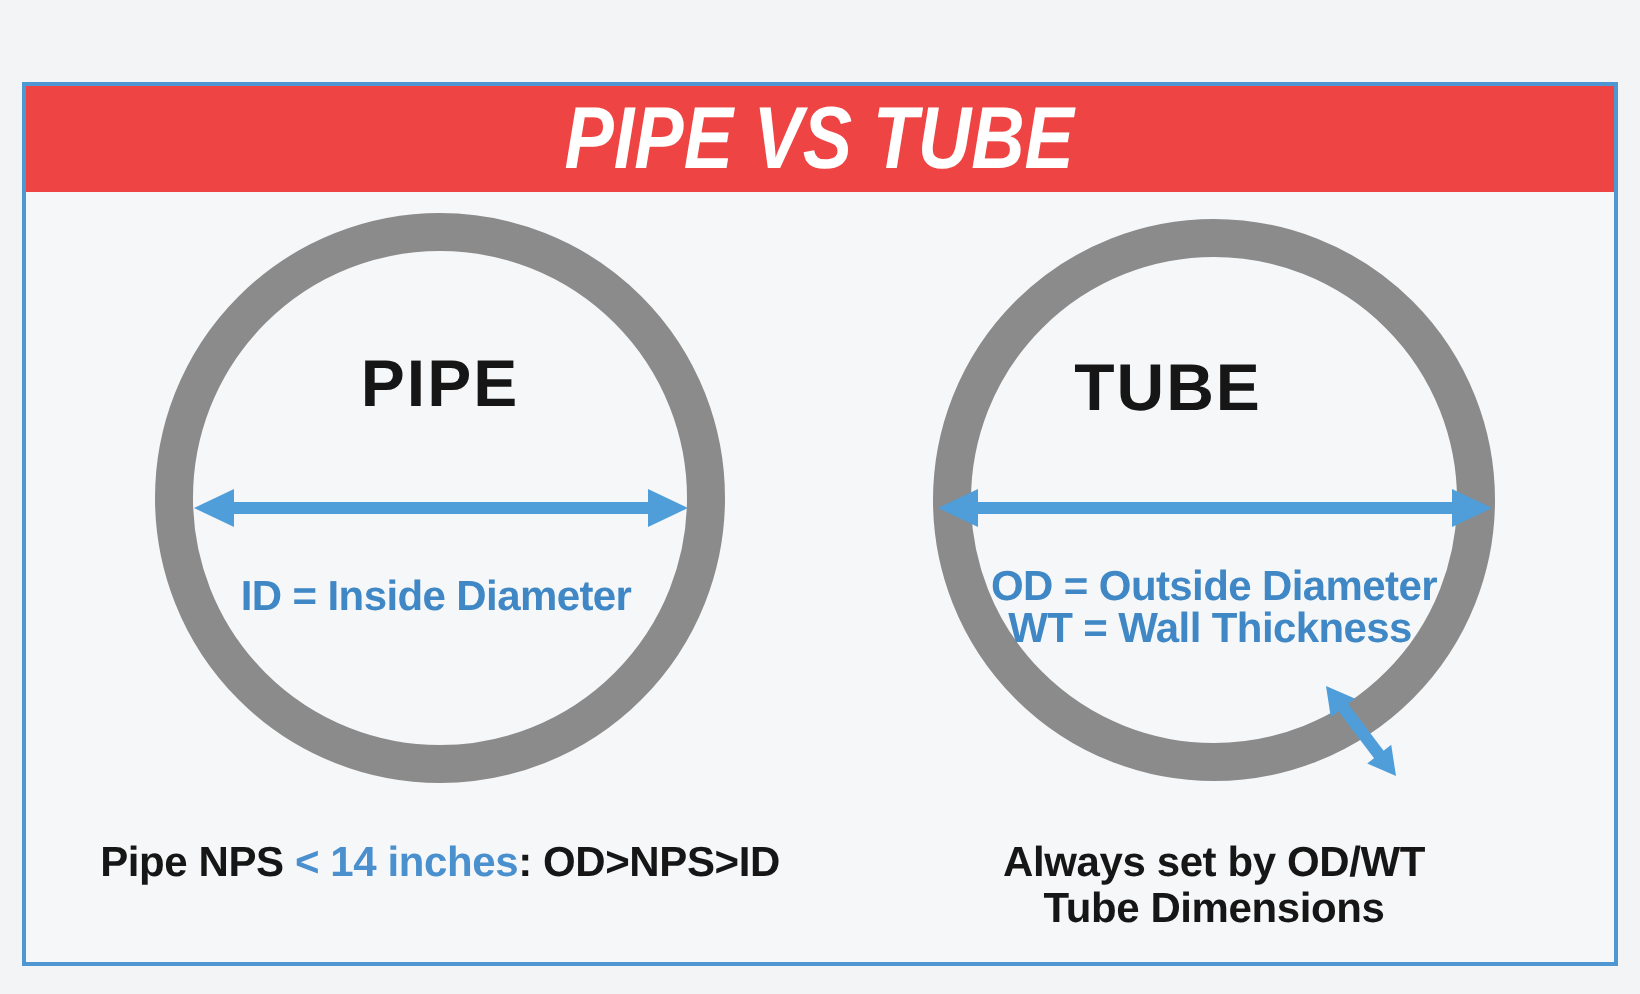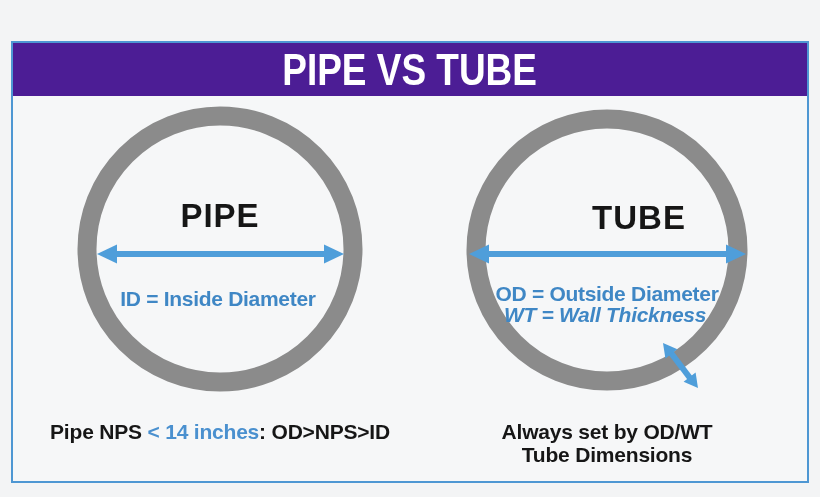--- a/index.html
+++ b/index.html
@@ -26,23 +26,24 @@
     box-sizing: border-box;
     border: 2px solid #4e97d3;
     background: #f6f7f8;
   }
   .header-bar {
     position: absolute;
     left: 0;
     top: 0;
     width: 100%;
     height: 53px;
-    background: #4c1d95;
+    background: #ef4444;
     text-align: center;
     line-height: 53px;
+    font-style: italic;
   }
   .header-title {
     display: inline-block;
     color: #ffffff;
     font-size: 44px;
     font-weight: 700;
     letter-spacing: 0px;
     transform: scaleX(0.84);
     transform-origin: center center;
     white-space: nowrap;
@@ -56,21 +57,20 @@
   }
   .circle-label {
     position: absolute;
     text-align: center;
     color: #161616;
     font-size: 33px;
     font-weight: 800;
     letter-spacing: 1px;
     line-height: 36px;
     white-space: nowrap;
-    margin-top: 24px;
   }
   .dim-label {
     position: absolute;
     text-align: center;
     color: #3f87c5;
     font-size: 21px;
     font-weight: 700;
     letter-spacing: -0.3px;
     line-height: 28px;
     white-space: nowrap;
@@ -84,24 +84,24 @@
     font-weight: 700;
     letter-spacing: -0.2px;
     line-height: 23px;
     white-space: nowrap;
   }
   .note .hl {
     color: #4a90cf;
     margin-top: 48px;
   }
   #pipe-label { left: 140px; top: 174px; width: 160px; }
-  #tube-label { left: 559px; top: 176px; width: 160px; }
+  #tube-label { left: 504px; top: 176px; width: 160px; }
   #id-label   { left: 88px;  top: 273px; width: 260px; margin-top: 12px; }
   #od-label   { left: 476px; top: 280px; width: 262px; }
-  #wt-label   { left: 474px; top: 301px; width: 262px; font-style: italic; }
+  #wt-label   { left: 474px; top: 301px; width: 262px; }
   #pipe-note  { left: 27px;  top: 420px; }
   #tube-note  { left: 414px; top: 420px; }
 </style>
 </head>
 <body>
 
 <div class="canvas">
 
   <div class="panel">
     <div class="header-bar">

